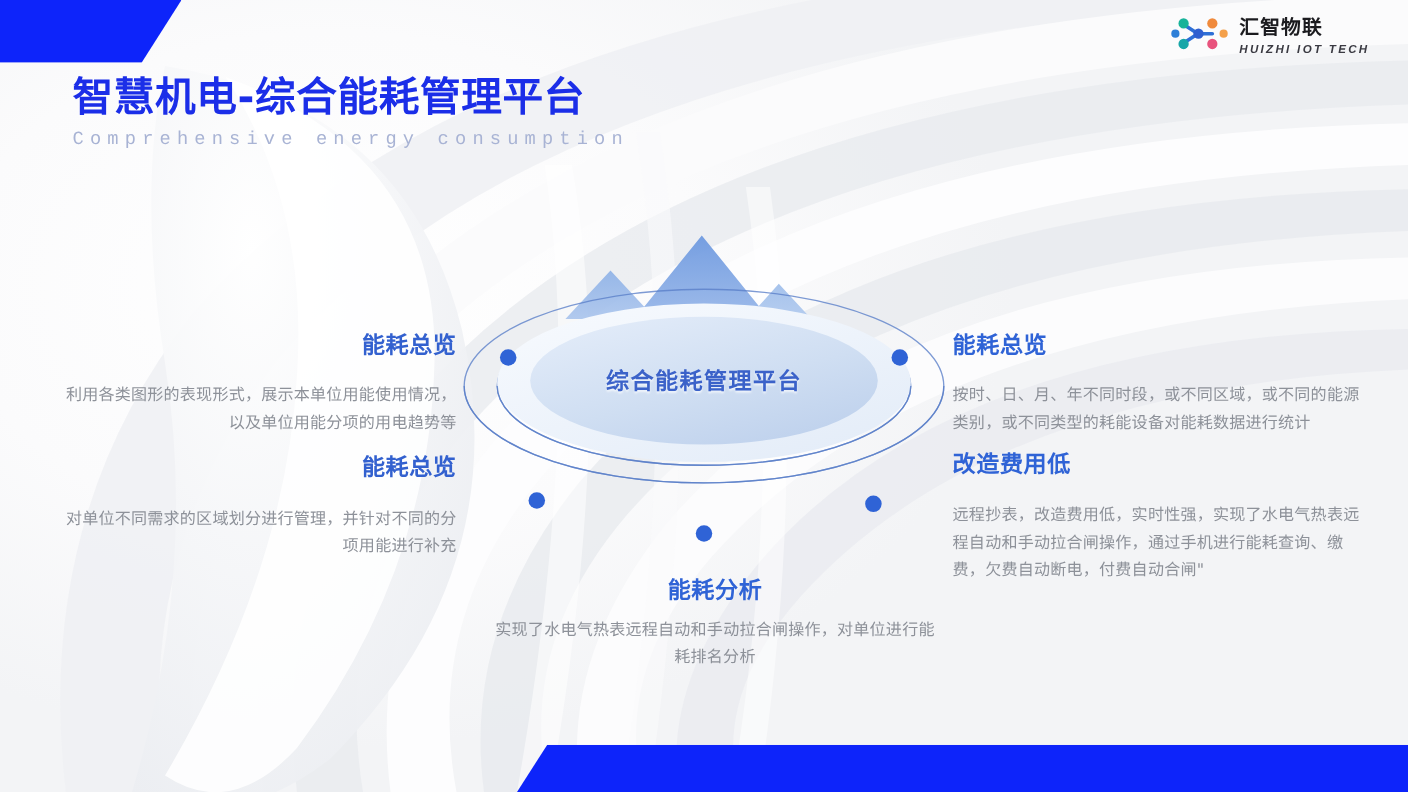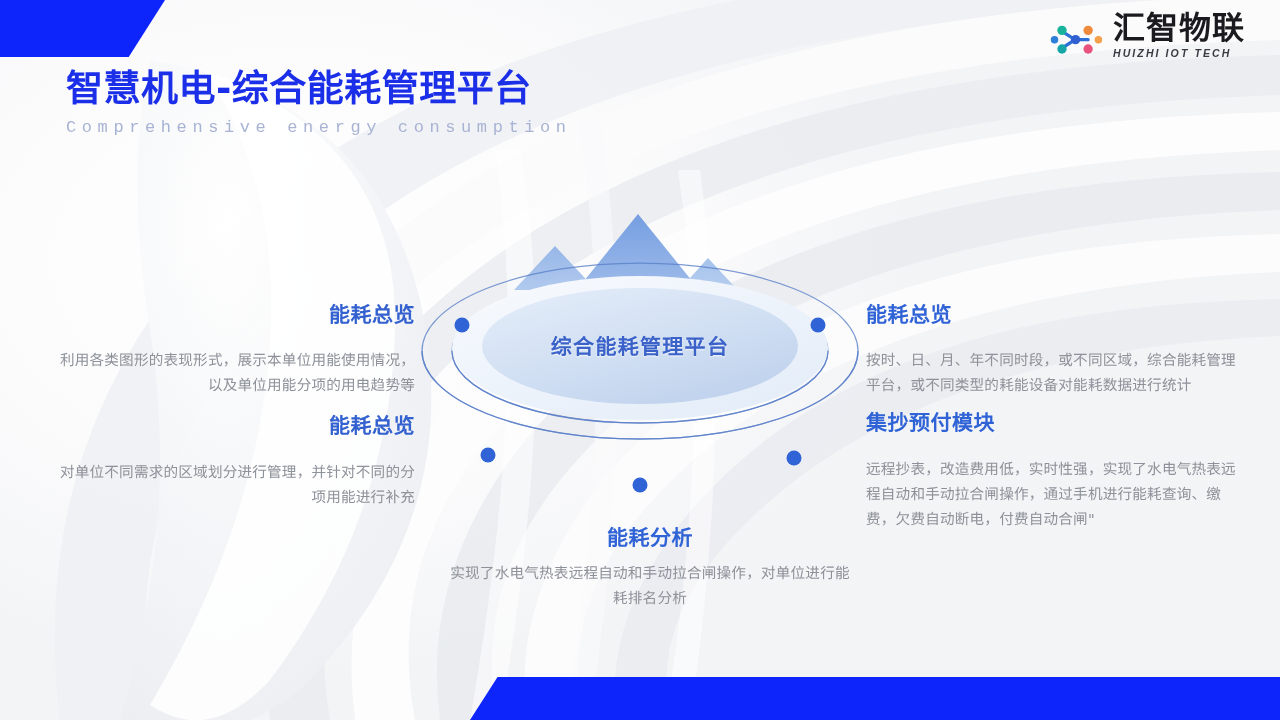--- a/index.html
+++ b/index.html
@@ -30,22 +30,22 @@
     position:absolute;bottom:0;left:470px;width:810px;height:43px;
     background:var(--brand,#0d24fa);
     clip-path:polygon(3.4% 0,100% 0,100% 100%,0 100%);
   }
 
   
   .logo{position:absolute;top:12px;right:35px;display:flex;align-items:flex-end;gap:9px;}
   .logo-mark{width:56px;height:38px;flex:0 0 auto;}
   .logo-text{display:flex;flex-direction:column;align-items:flex-start;line-height:1;}
   .logo-cn{
-    font-size:32px;font-weight:700;color:#1b1b1f;letter-spacing:1px;
-    font-family:Liberation Sans, sans-serif;
+    font-size:18px;font-weight:700;color:#1b1b1f;letter-spacing:1px;
+    font-family:Liberation Mono, monospace;
   }
   .logo-en{
     font-size:10.5px;font-weight:700;color:#3a3a42;letter-spacing:2.1px;
     margin-top:4px;font-style:italic;
   }
 
   
   .title-block{position:absolute;top:68px;left:66px;}
   .title-cn{
     font-size:37px;font-weight:700;color:#1b2ee8;letter-spacing:0.5px;
@@ -228,24 +228,24 @@
     </div>
     <div class="feat-block">
       <div class="feat-h">能耗总览</div>
       <div class="feat-p">对单位不同需求的区域划分进行管理，并针对不同的分项用能进行补充</div>
     </div>
   </div>
 
   <div class="col col-right">
     <div class="feat-block">
       <div class="feat-h">能耗总览</div>
-      <div class="feat-p">按时、日、月、年不同时段，或不同区域，综合能耗管理平台，或不同类型的耗能设备对能耗数据进行统计</div>
-    </div>
-    <div class="feat-block">
-      <div class="feat-h">集抄预付模块</div>
+      <div class="feat-p">按时、日、月、年不同时段，或不同区域，或不同的能源类别，或不同类型的耗能设备对能耗数据进行统计</div>
+    </div>
+    <div class="feat-block">
+      <div class="feat-h">改造费用低</div>
       <div class="feat-p">远程抄表，改造费用低，实时性强，实现了水电气热表远程自动和手动拉合闸操作，通过手机进行能耗查询、缴费，欠费自动断电，付费自动合闸"</div>
     </div>
   </div>
 
   <div class="col col-bottom">
     <div class="feat-block">
       <div class="feat-h">能耗分析</div>
       <div class="feat-p">实现了水电气热表远程自动和手动拉合闸操作，对单位进行能耗排名分析</div>
     </div>
   </div>

